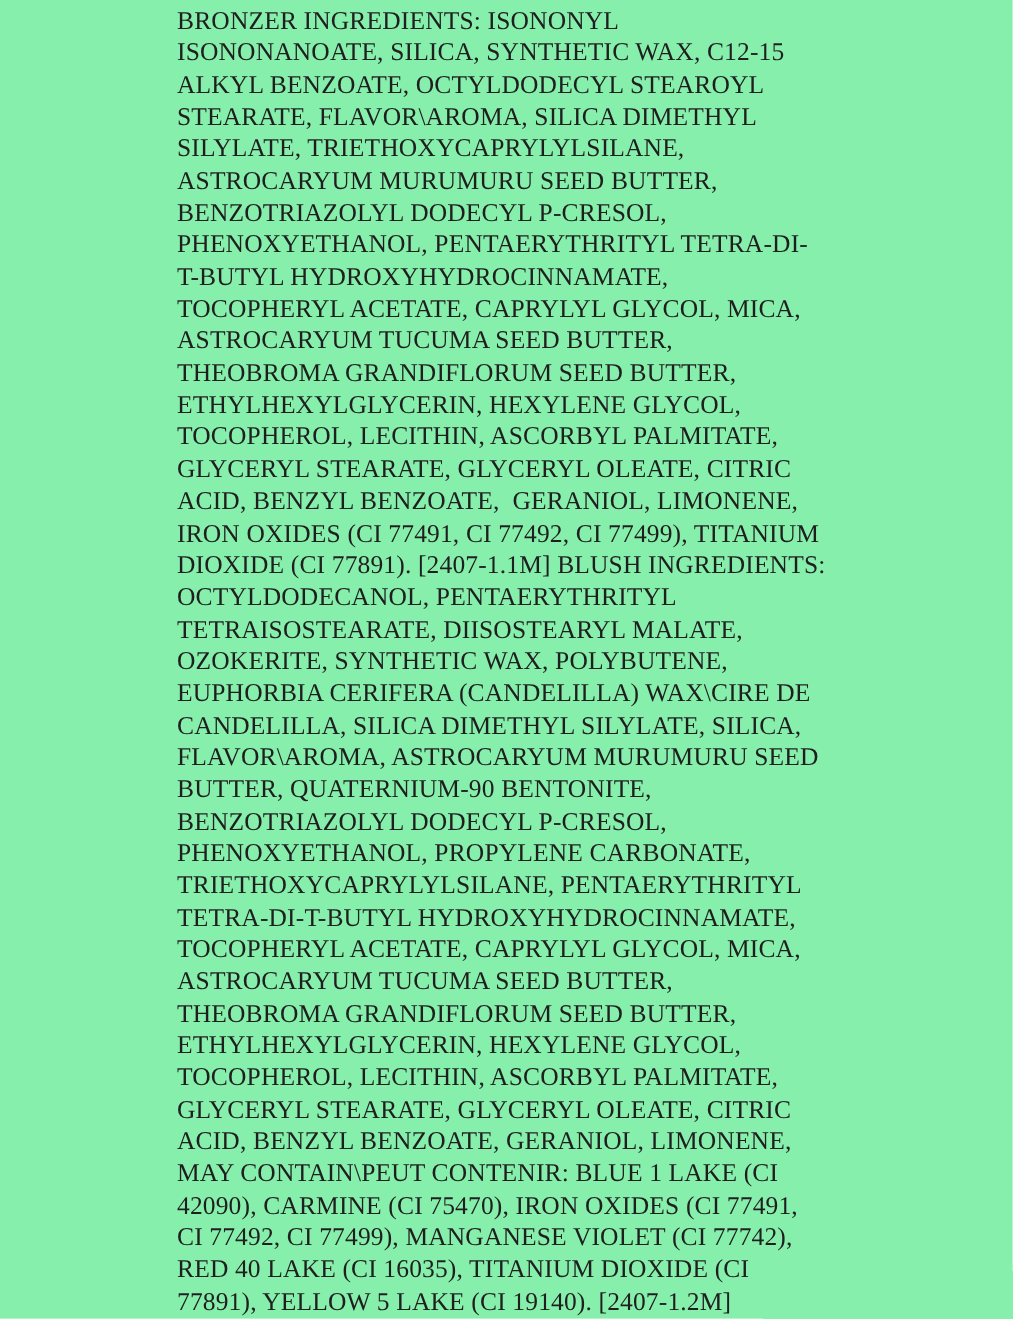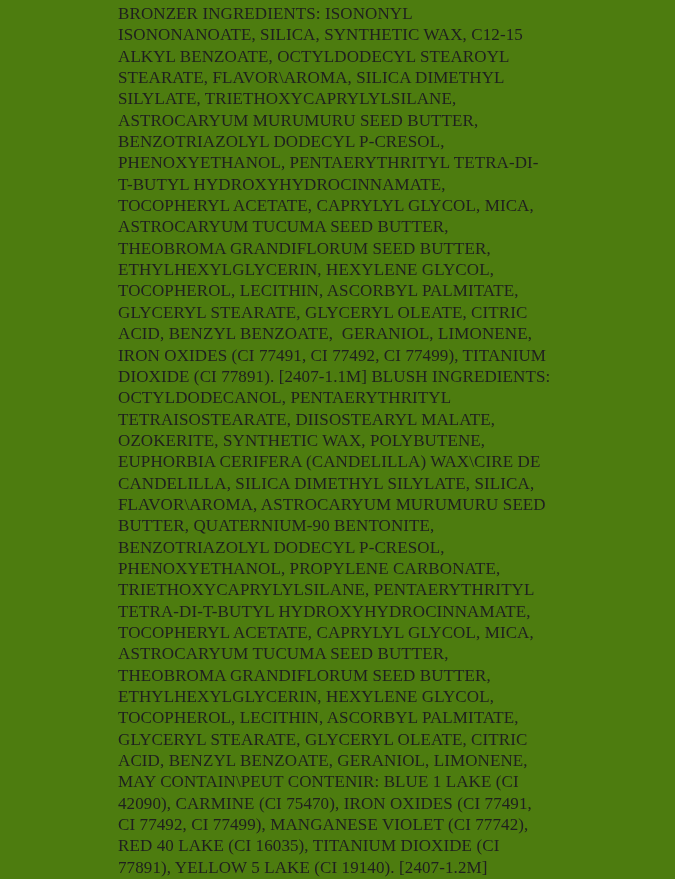--- a/index.html
+++ b/index.html
@@ -10,21 +10,21 @@
   body {
     width: 675px;
     height: 879px;
     overflow: hidden;
   }
   .page {
     box-sizing: border-box;
     width: 675px;
     height: 879px;
     padding: 3px 8px 0 118px;
-    background: #4d7c0f;
+    background: #86efac;
   }
   .ingredients-text {
     font-family: "Liberation Serif", "DejaVu Serif", serif;
     font-size: 17px;
     line-height: 21.35px;
     color: #1f1f1f;
     white-space: pre;
     letter-spacing: 0.1px;
   }
   .line {

